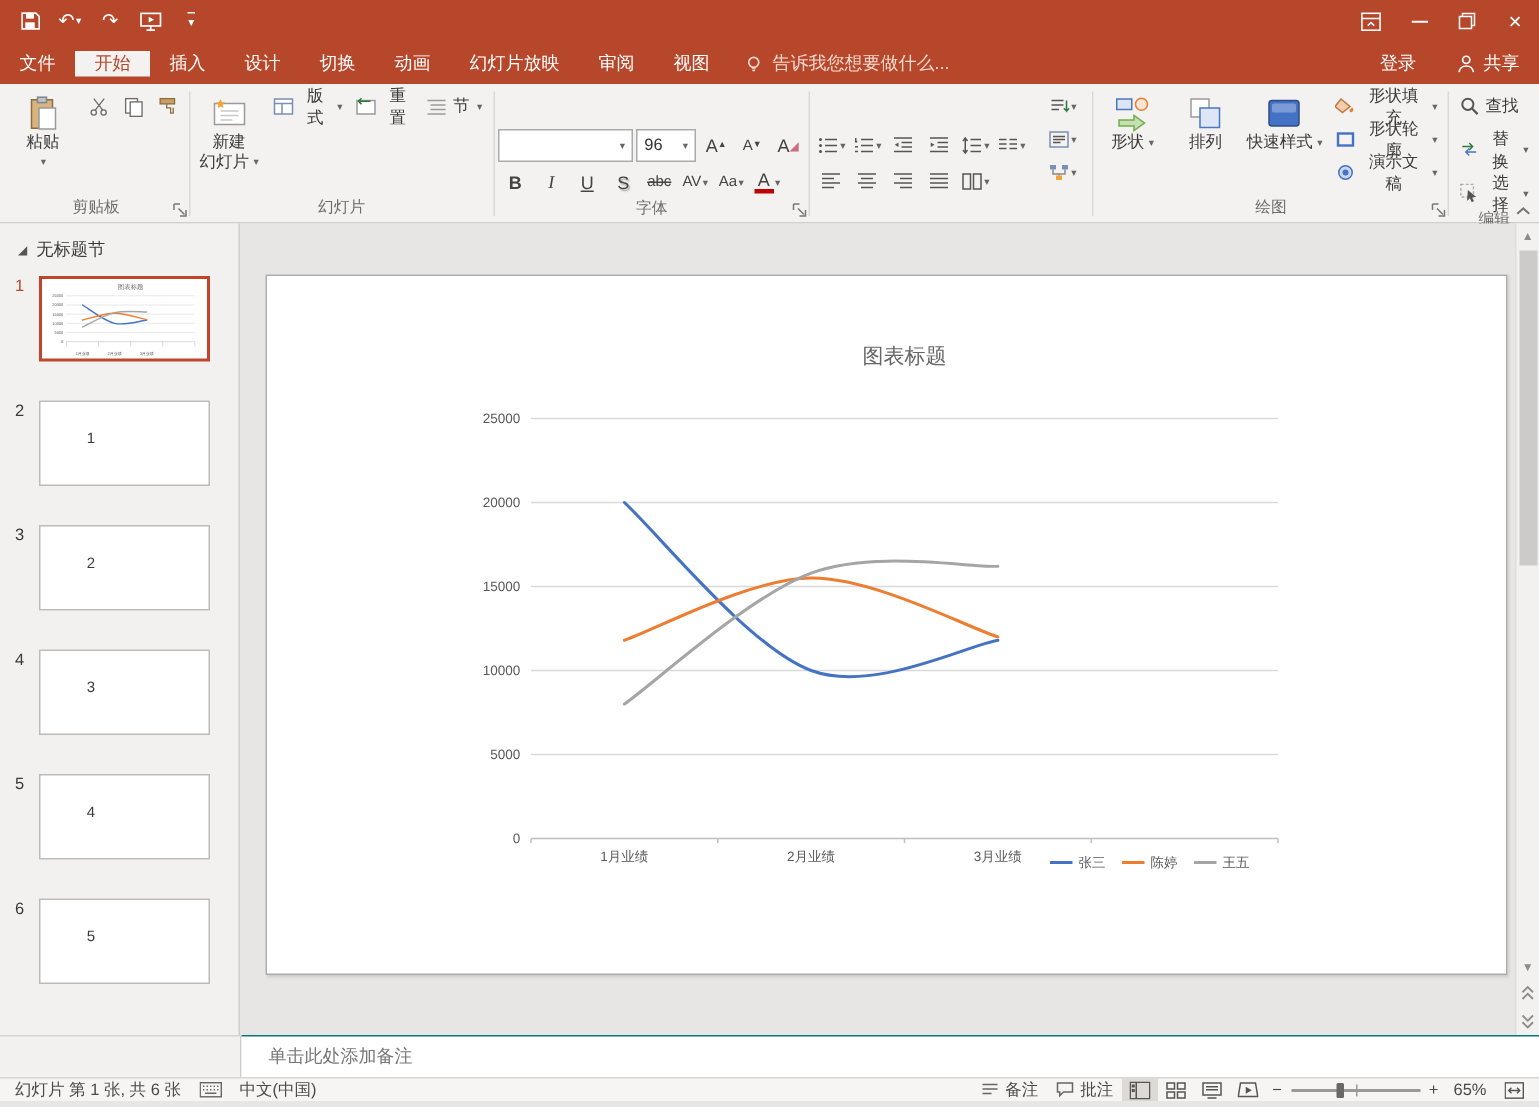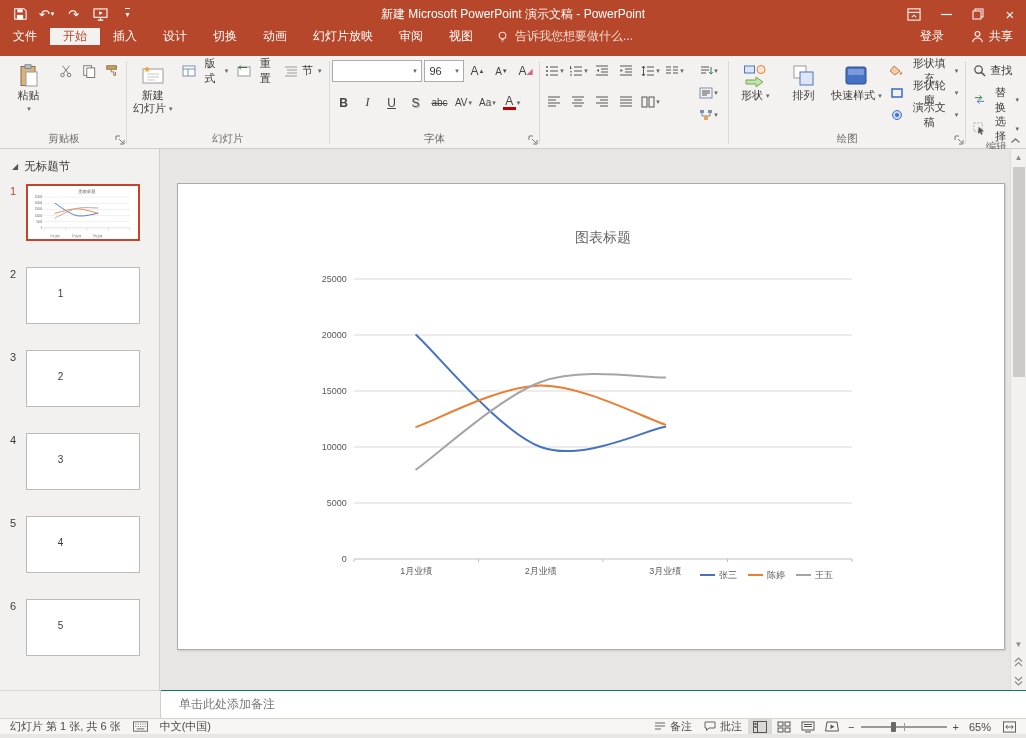--- a/index.html
+++ b/index.html
@@ -15,41 +15,41 @@
   .qat{display:flex;align-items:center;height:100%;padding-left:6px;z-index:2;}
   .tbtn{height:28px;min-width:27px;display:flex;align-items:center;justify-content:center;color:#fff;font-size:13px;}
   .caret{font-size:7px;margin-left:1px;color:#fff;}
   .qat-custom{border-top:1px solid #fff;font-size:8px;line-height:10px;padding-top:1px;}
   .win-title{position:absolute;left:0;right:0;text-align:center;font-size:12px;color:#fff;pointer-events:none;}
   .wincontrols{margin-left:auto;display:flex;height:100%;z-index:2;}
   .wincontrols .tbtn{width:32px;}
   .closebtn{font-size:15px;}
 
   
-  .tabsrow{position:absolute;left:0;top:28px;right:0;height:28px;background:#B7472A;display:flex;align-items:flex-start;color:#fff;}
+  .tabsrow{position:absolute;left:0;top:28px;right:0;height:28px;background:#B7472A;display:flex;align-items:center;color:#fff;}
   .tab{padding:0 13px;display:flex;align-items:center;font-size:12px;}
   .tab.active{background:#F4F2F0;color:#B7472A;}
   .tellme{display:flex;align-items:center;gap:6px;padding:0 10px;color:#F3D9CF;font-size:12px;}
   .acct{margin-left:auto;display:flex;align-items:stretch;}
   .signin{display:flex;align-items:center;padding:0 14px;font-size:12px;color:#fff;}
   .share{display:flex;align-items:center;gap:5px;padding:0 13px;font-size:12px;color:#fff;}
 
   
   .ribbon{position:absolute;left:0;top:56px;right:0;height:93px;background:#F4F2F0;border-bottom:1px solid #D2CDC8;display:flex;align-items:stretch;padding:1px 0 0 2px;}
   .group{display:flex;flex-direction:column;padding:1px 3px 0 3px;position:relative;}
   .gbody{flex:1;display:flex;align-items:flex-start;gap:3px;padding-top:2px;}
   .glabel{height:17px;font-size:10.5px;color:#6E6C6A;text-align:center;line-height:15px;position:relative;padding:0 8px;}
   .dlg{position:absolute;right:-2px;bottom:3px;}
   .gsep{width:1px;background:#DCD8D3;margin:4px 0;}
   .bigbtn{display:flex;flex-direction:column;align-items:center;width:47px;padding:2px 1px 0;font-size:11px;color:#3B3A39;line-height:13px;}
   .bicon{height:27px;display:flex;align-items:center;}
   .sbtn{width:22px;height:21px;display:flex;align-items:center;justify-content:center;color:#444;font-size:12px;}
   .smallcol{display:flex;gap:1px;}
   .srow{display:flex;align-items:center;gap:4px;height:21px;font-size:11px;color:#3B3A39;padding:0 4px;}
-  .frows{display:flex;flex-direction:column;gap:10px;}
+  .frows{display:flex;flex-direction:column;gap:3px;margin-top:26px;}
   .frow{display:flex;align-items:center;gap:2px;}
   .combo{display:flex;align-items:center;height:22px;background:#fff;border:1px solid #ABABAB;}
   .fontname{width:90px;}
   .fontsize{width:40px;}
   .cval{flex:1;padding:0 4px;font-size:11px;color:#333;}
   .cdd{width:13px;text-align:center;font-size:7px;color:#666;}
   .bold{font-weight:bold;}
   .ital{font-style:italic;font-family:"Liberation Serif","DejaVu Serif",serif;}
   .undl{text-decoration:underline;}
   .shdw{text-shadow:1px 1px 1px #aaa;}
@@ -127,21 +127,20 @@
               <rect x="1" y="1" width="14" height="9" fill="none" stroke="#fff" stroke-width="1.2"></rect>
               <path d="M6.5 3.4l4 2.1-4 2.1z" fill="#fff"></path>
               <path d="M5 13h6M8 10v3" stroke="#fff" stroke-width="1.2"></path>
             </svg>
           </span>
         </button>
       <button class="tbtn">
           <span class="qat-custom">▾</span>
         </button>
     </div>
-    <div class="win-title">新建 Microsoft PowerPoint 演示文稿 - PowerPoint</div>
     <div class="wincontrols">
       <button class="tbtn">
           <span>
             <svg width="14" height="13" viewBox="0 0 16 15">
               <rect x="1" y="1" width="14" height="13" fill="none" stroke="#fff" stroke-width="1.2"></rect>
               <path d="M1 5h14" stroke="#fff" stroke-width="1.2"></path>
               <path d="M5.5 10.5L8 8.2l2.5 2.3" fill="none" stroke="#fff" stroke-width="1.2"></path>
             </svg>
           </span>
         </button>

